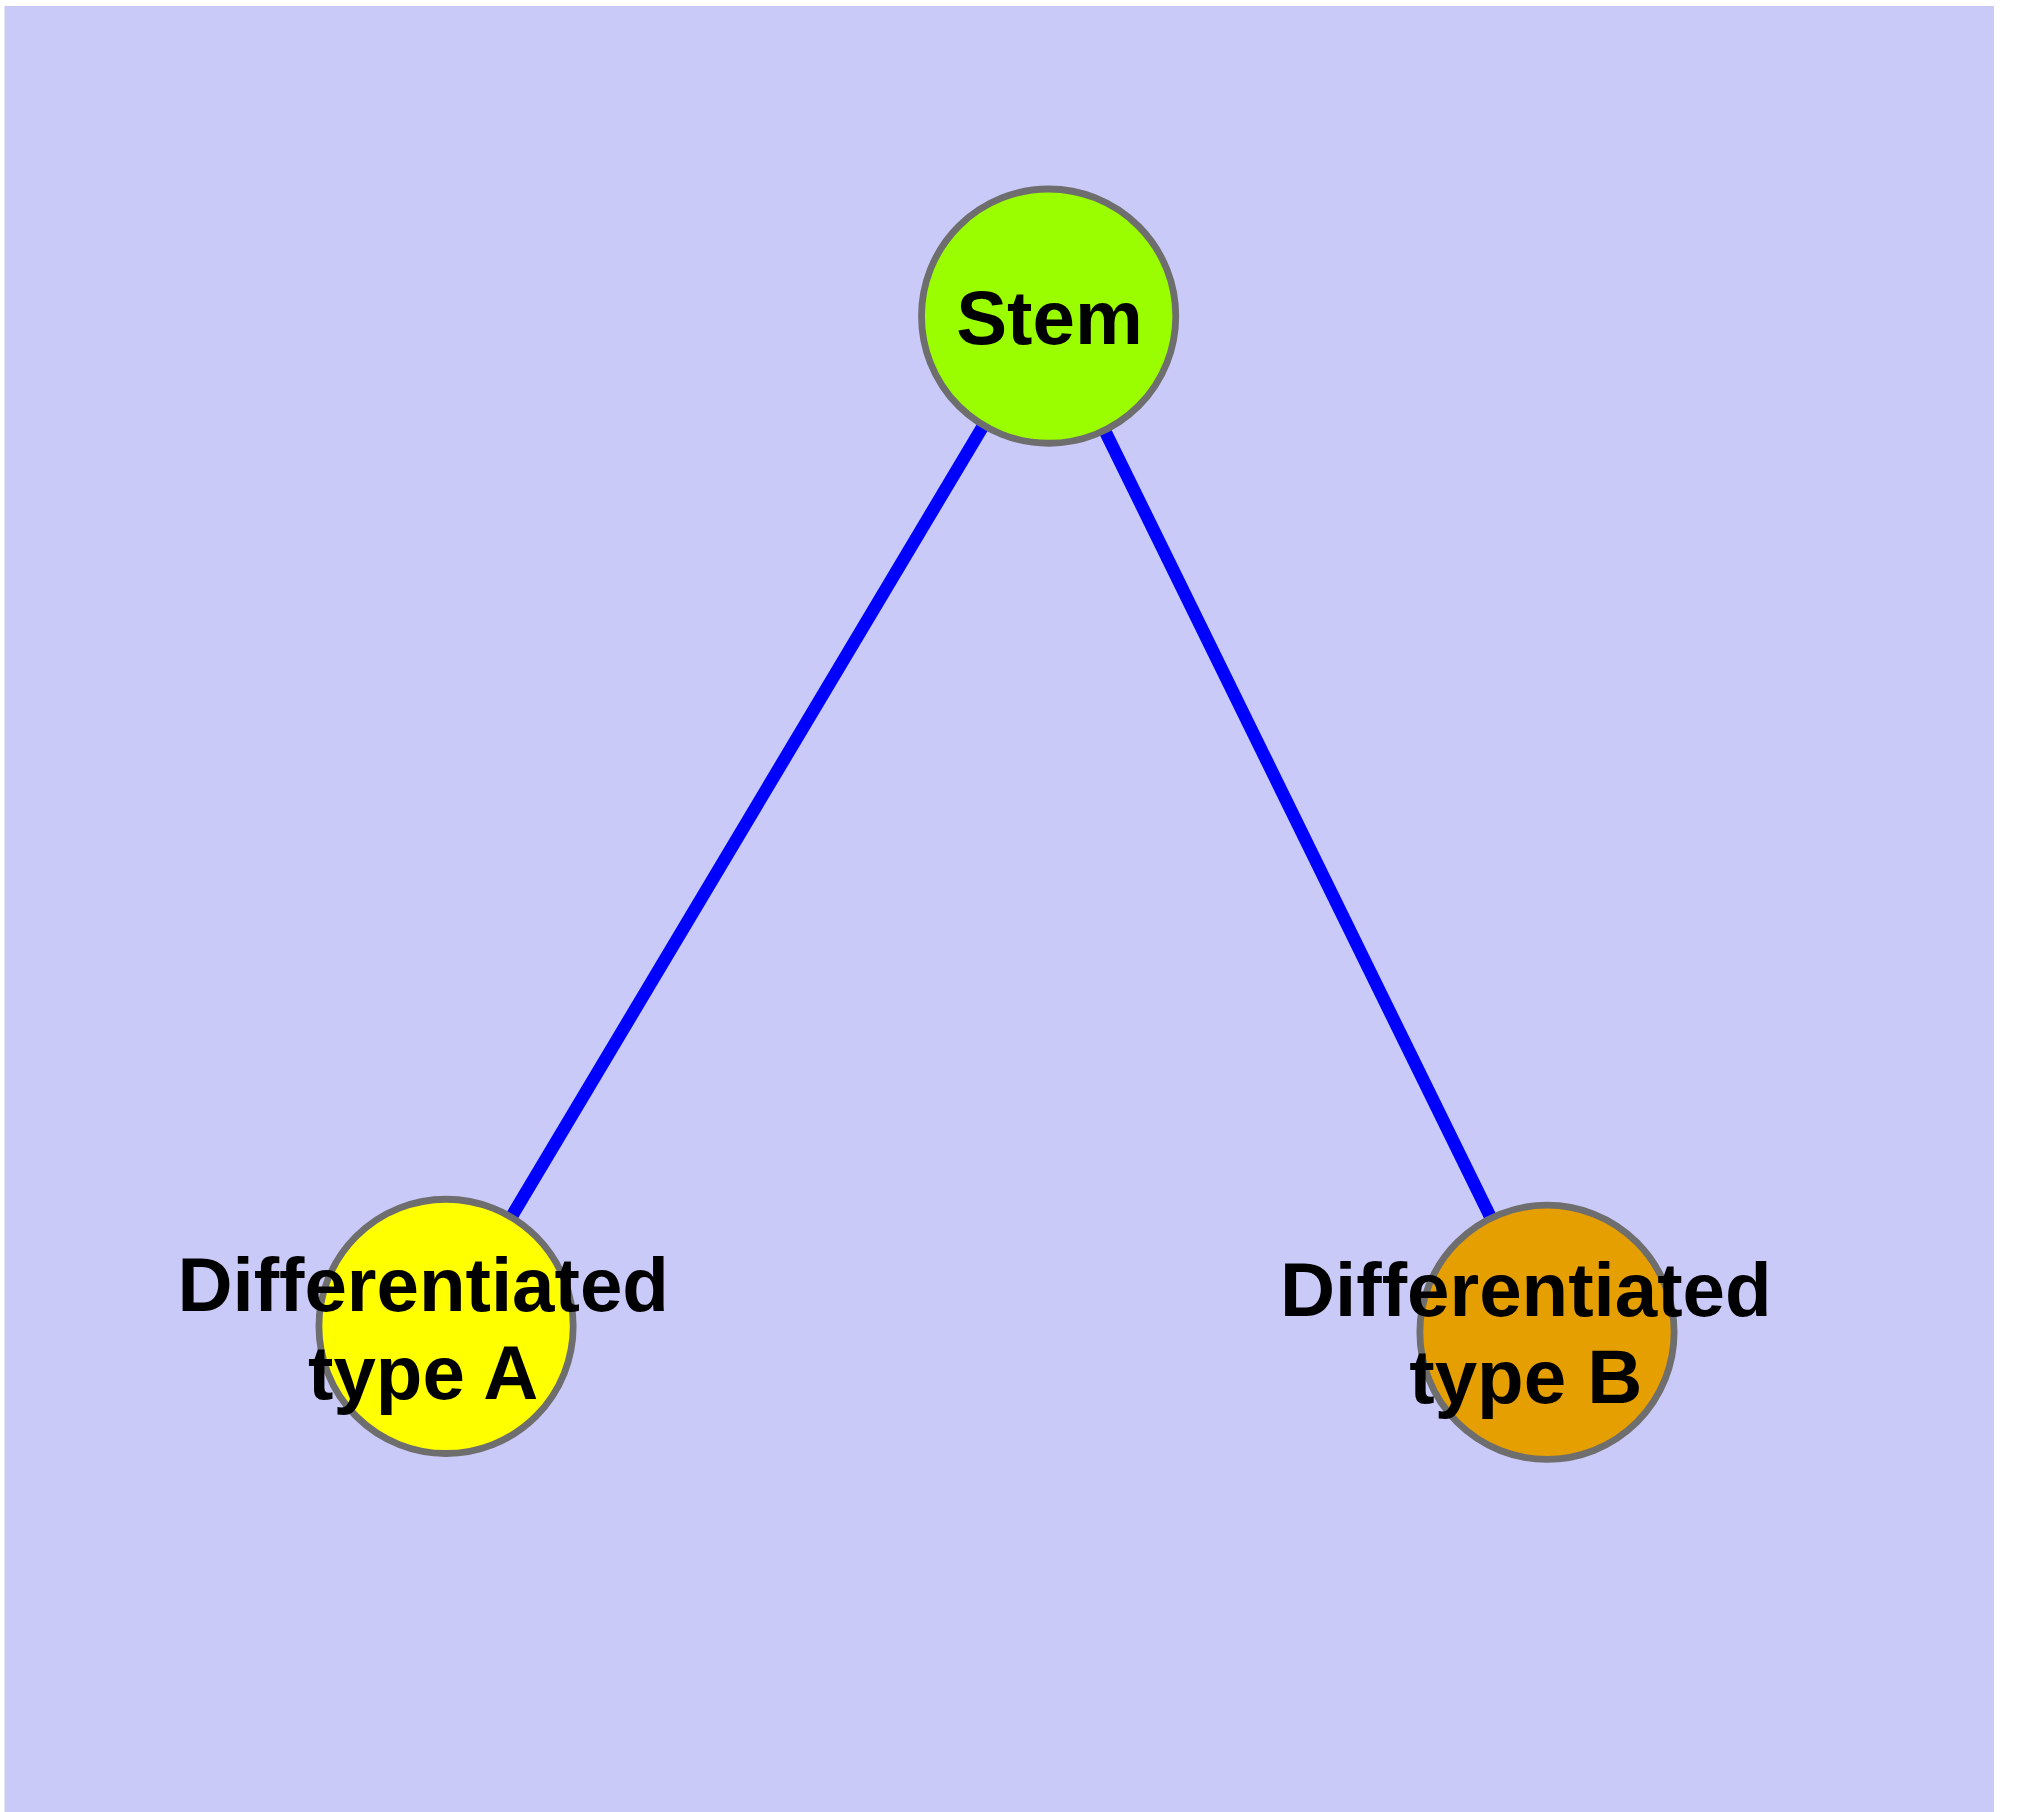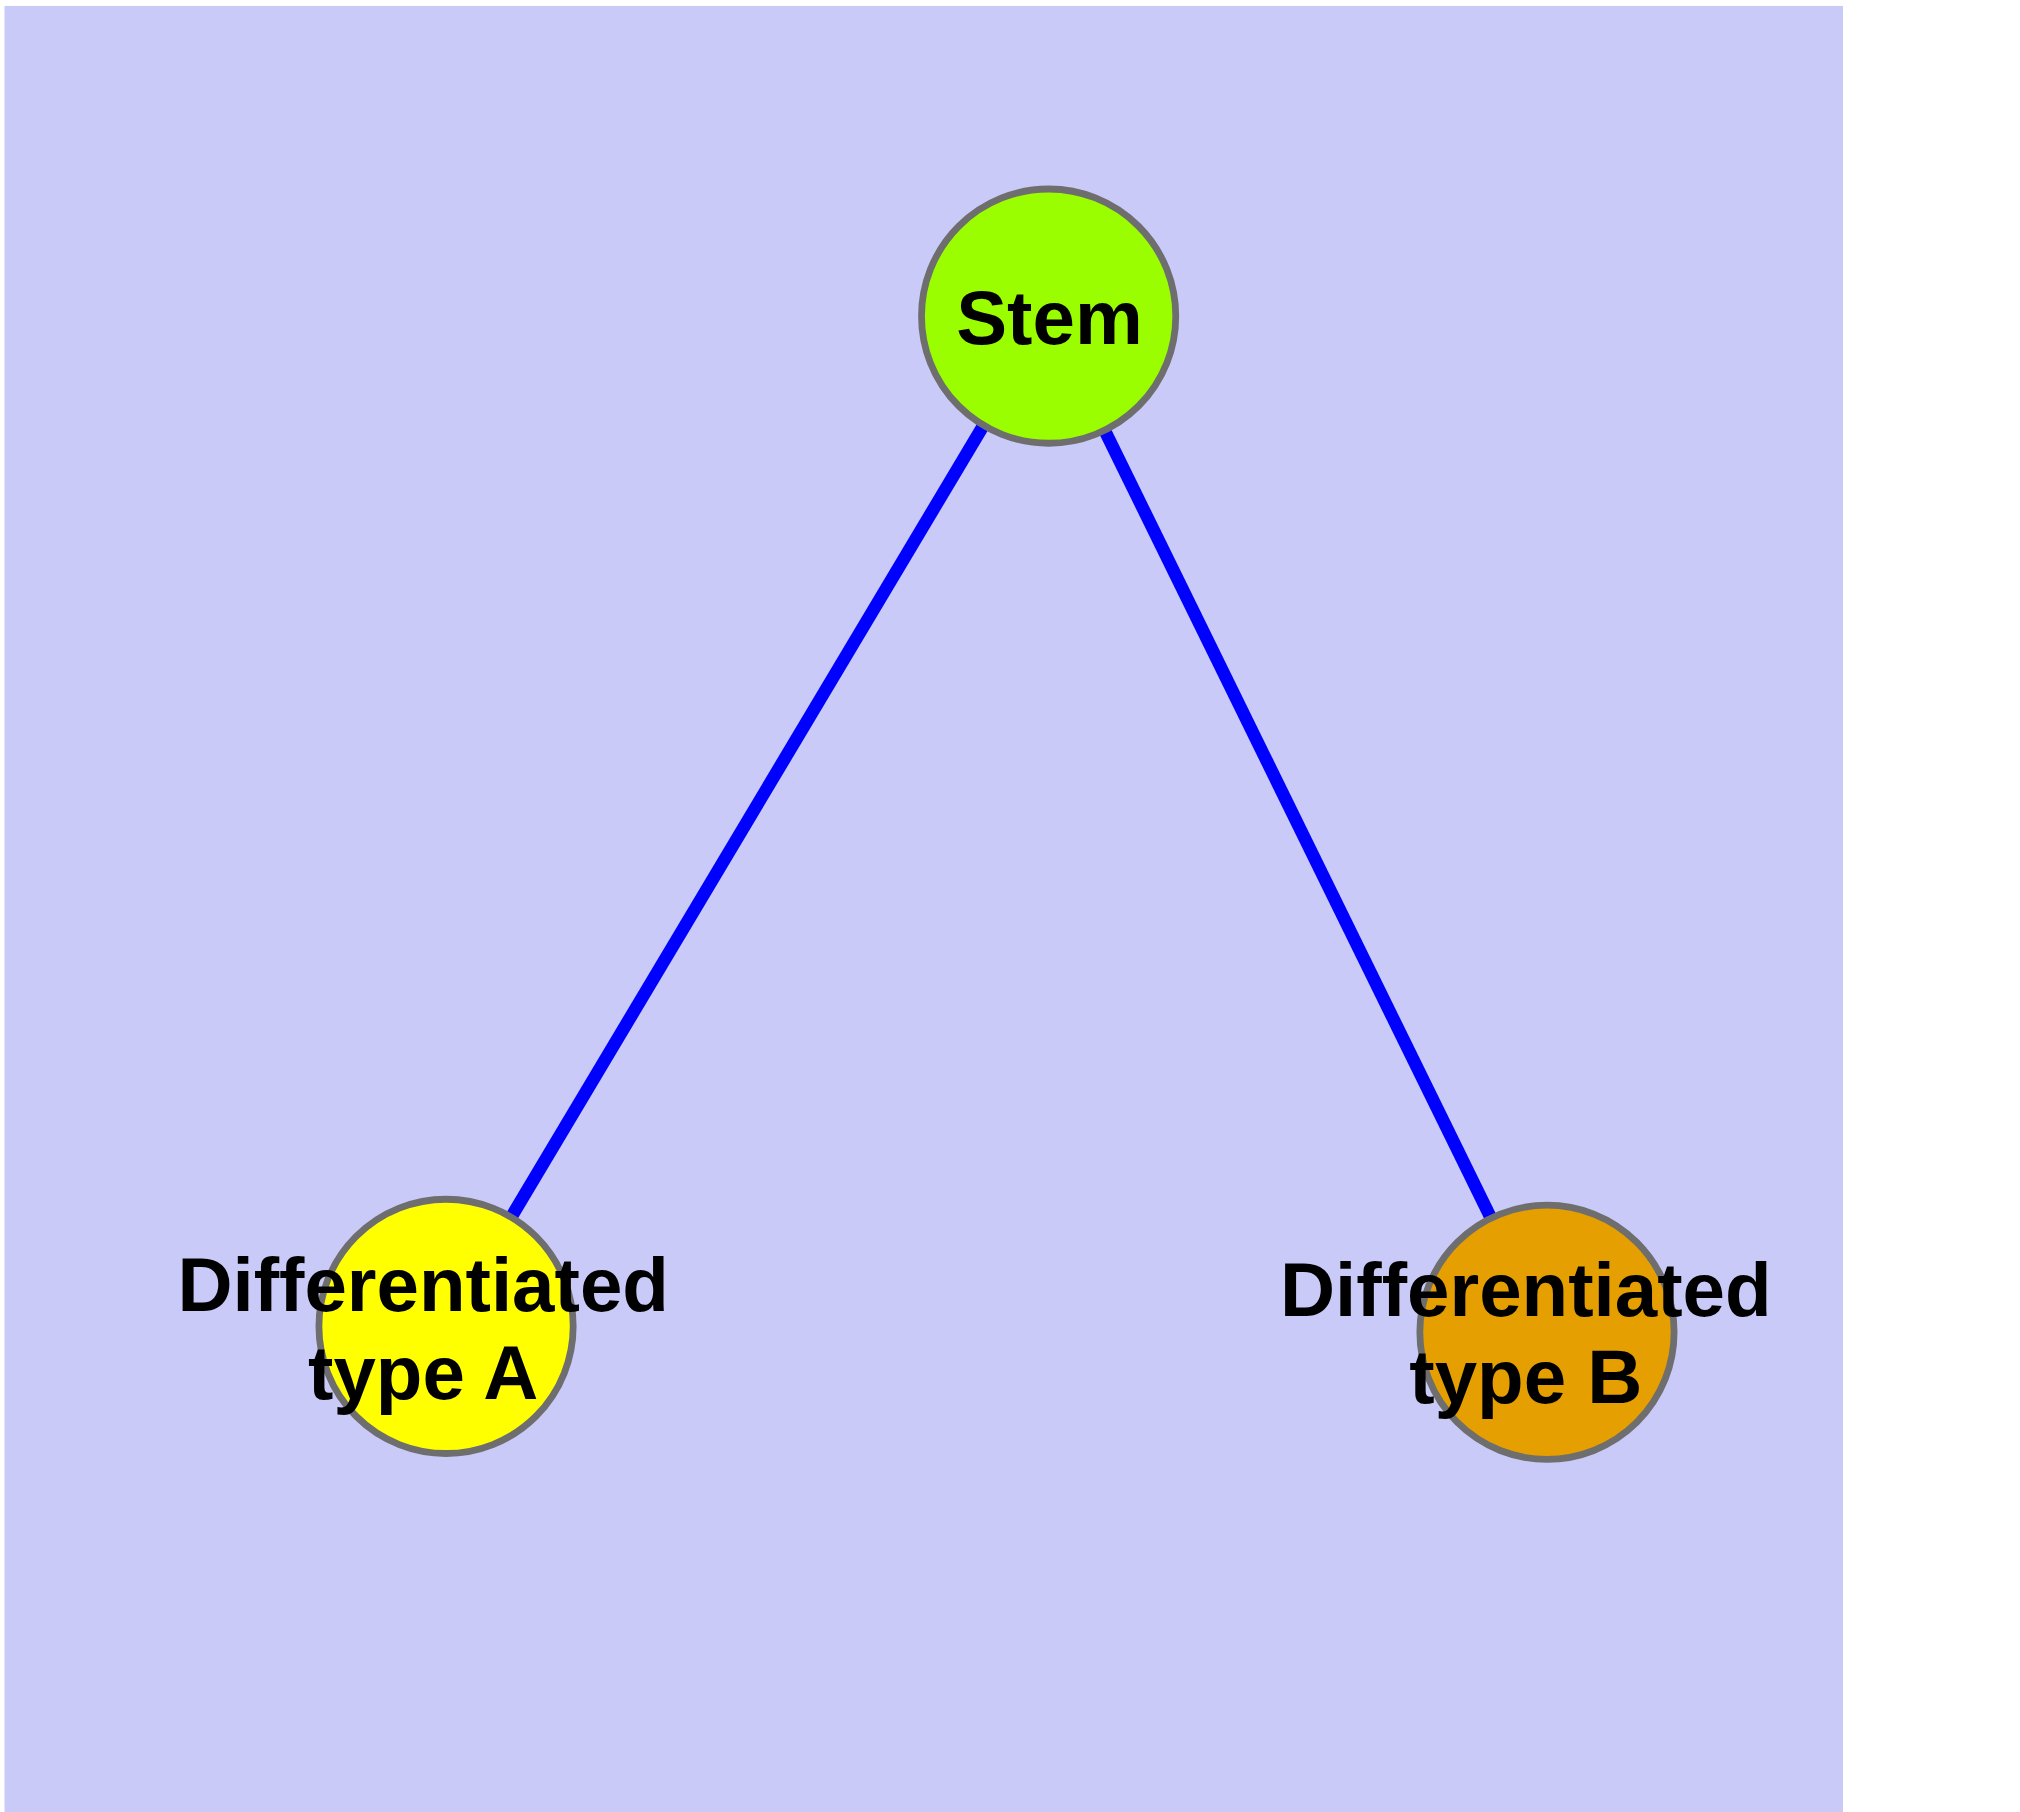--- a/index.html
+++ b/index.html
@@ -2,21 +2,21 @@
 <html style="font-size:13.6px"><head>
 <meta charset="utf-8">
 <style>
   html, body {
     margin: 0;
     padding: 0;
     background: #ffffff;
   }
   .stage {
     position: relative;
-    width: 1843px;
+    width: 1994px;
     height: 1812px;
     background: #ffffff;
     overflow: hidden;
   }
   svg { display: block; }
   .edge {
     stroke-width: 15;
     fill: none;
     stroke-linecap: butt;
   }

